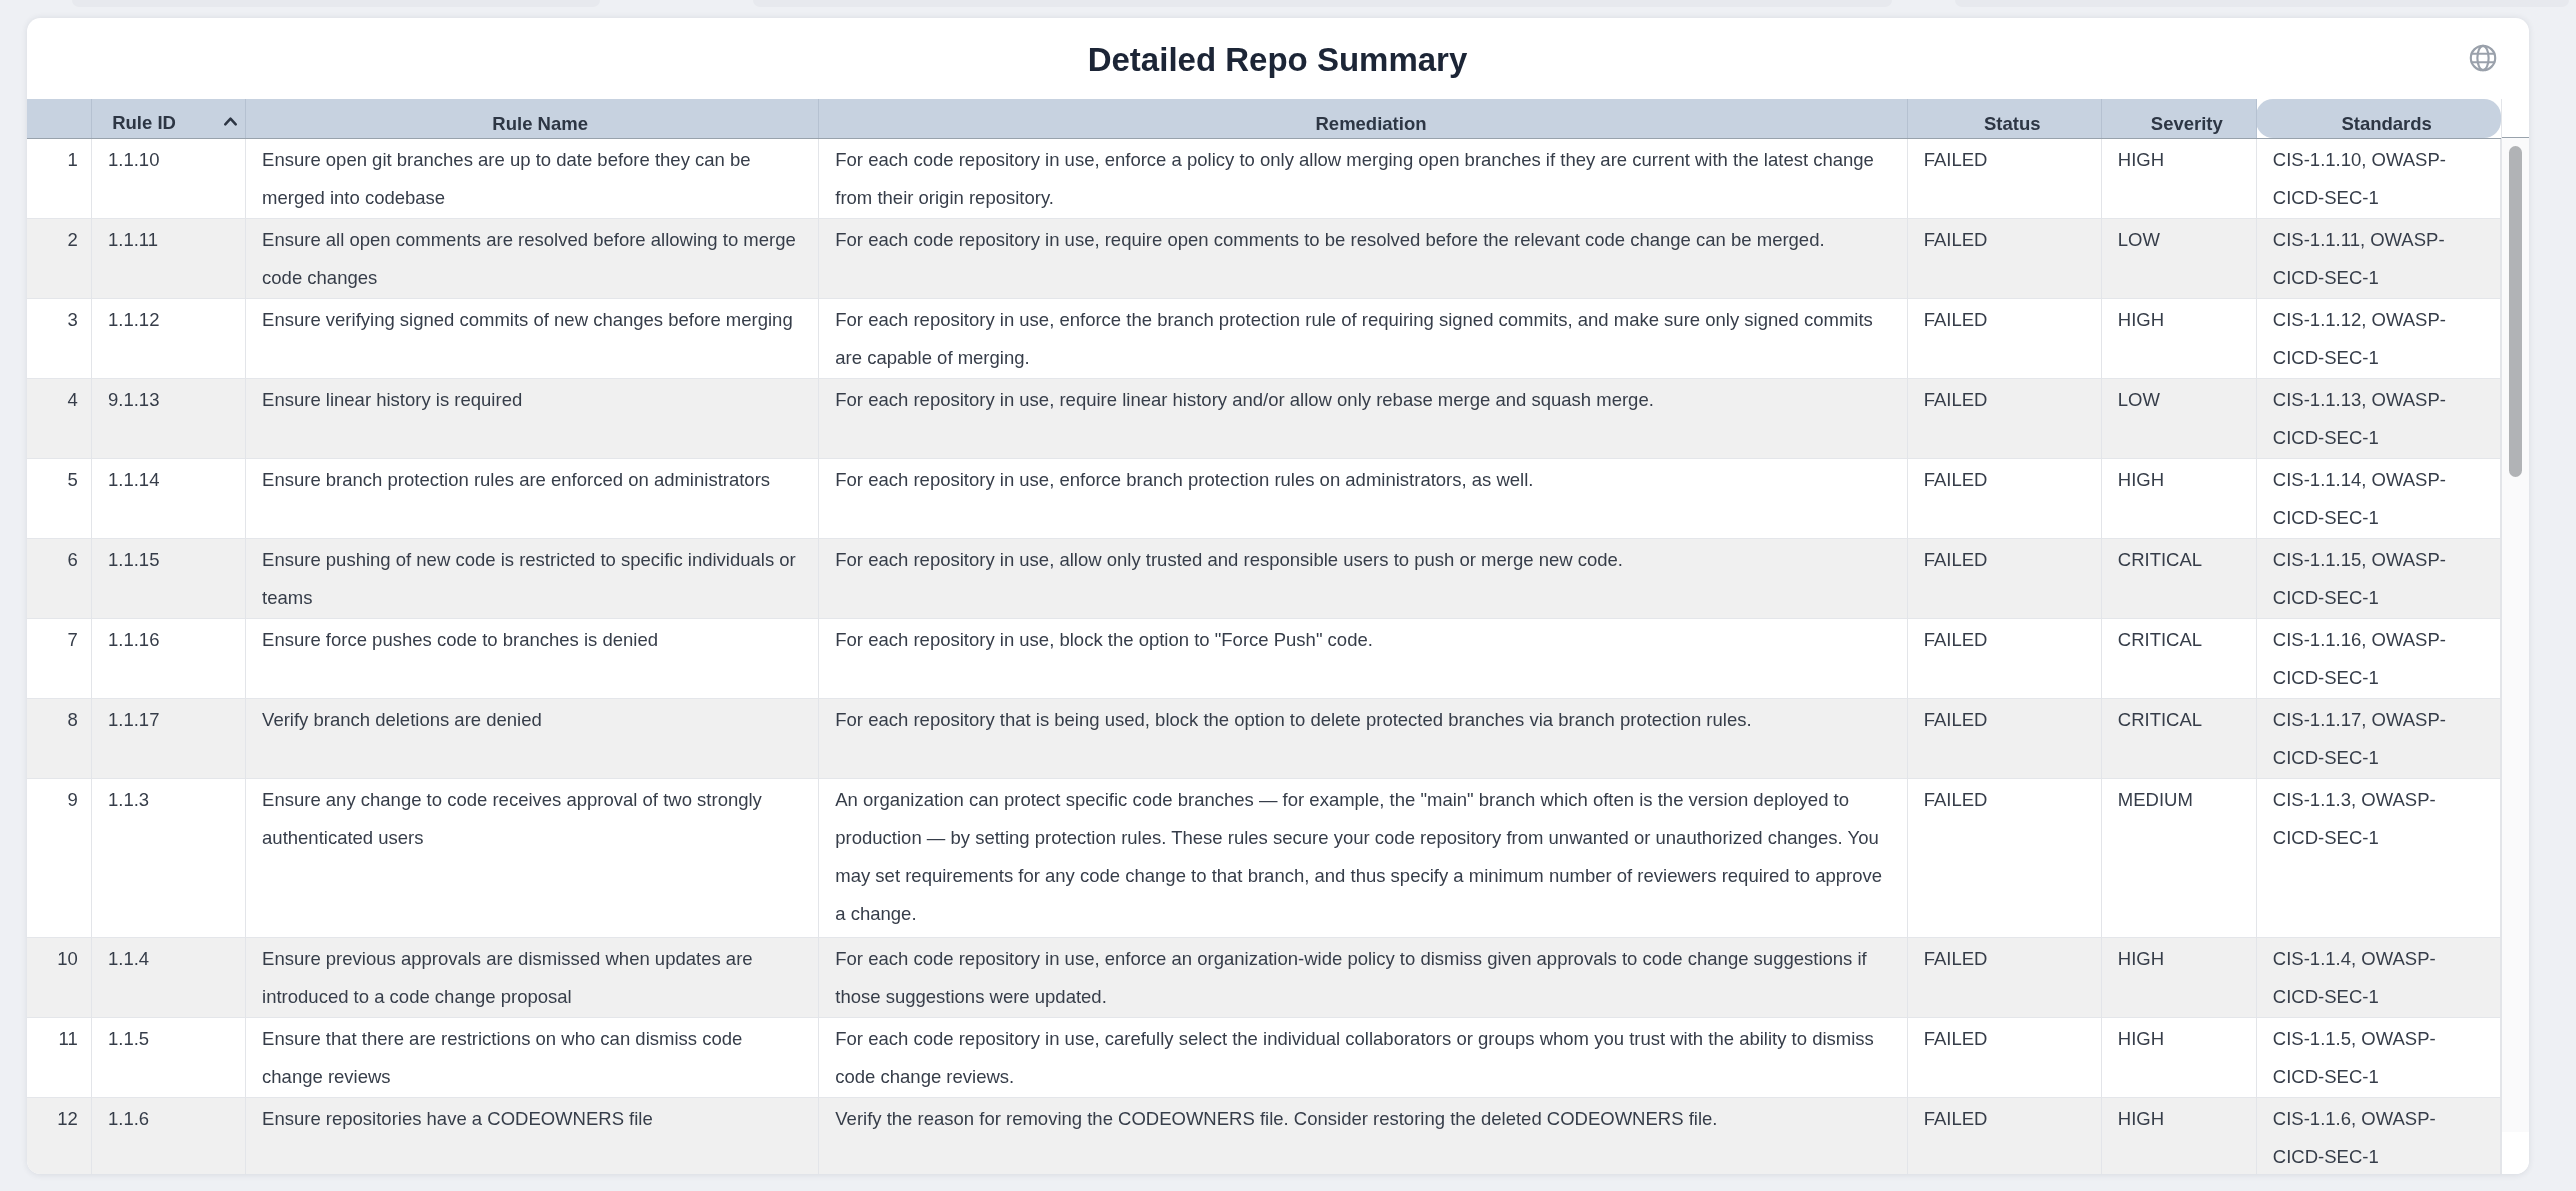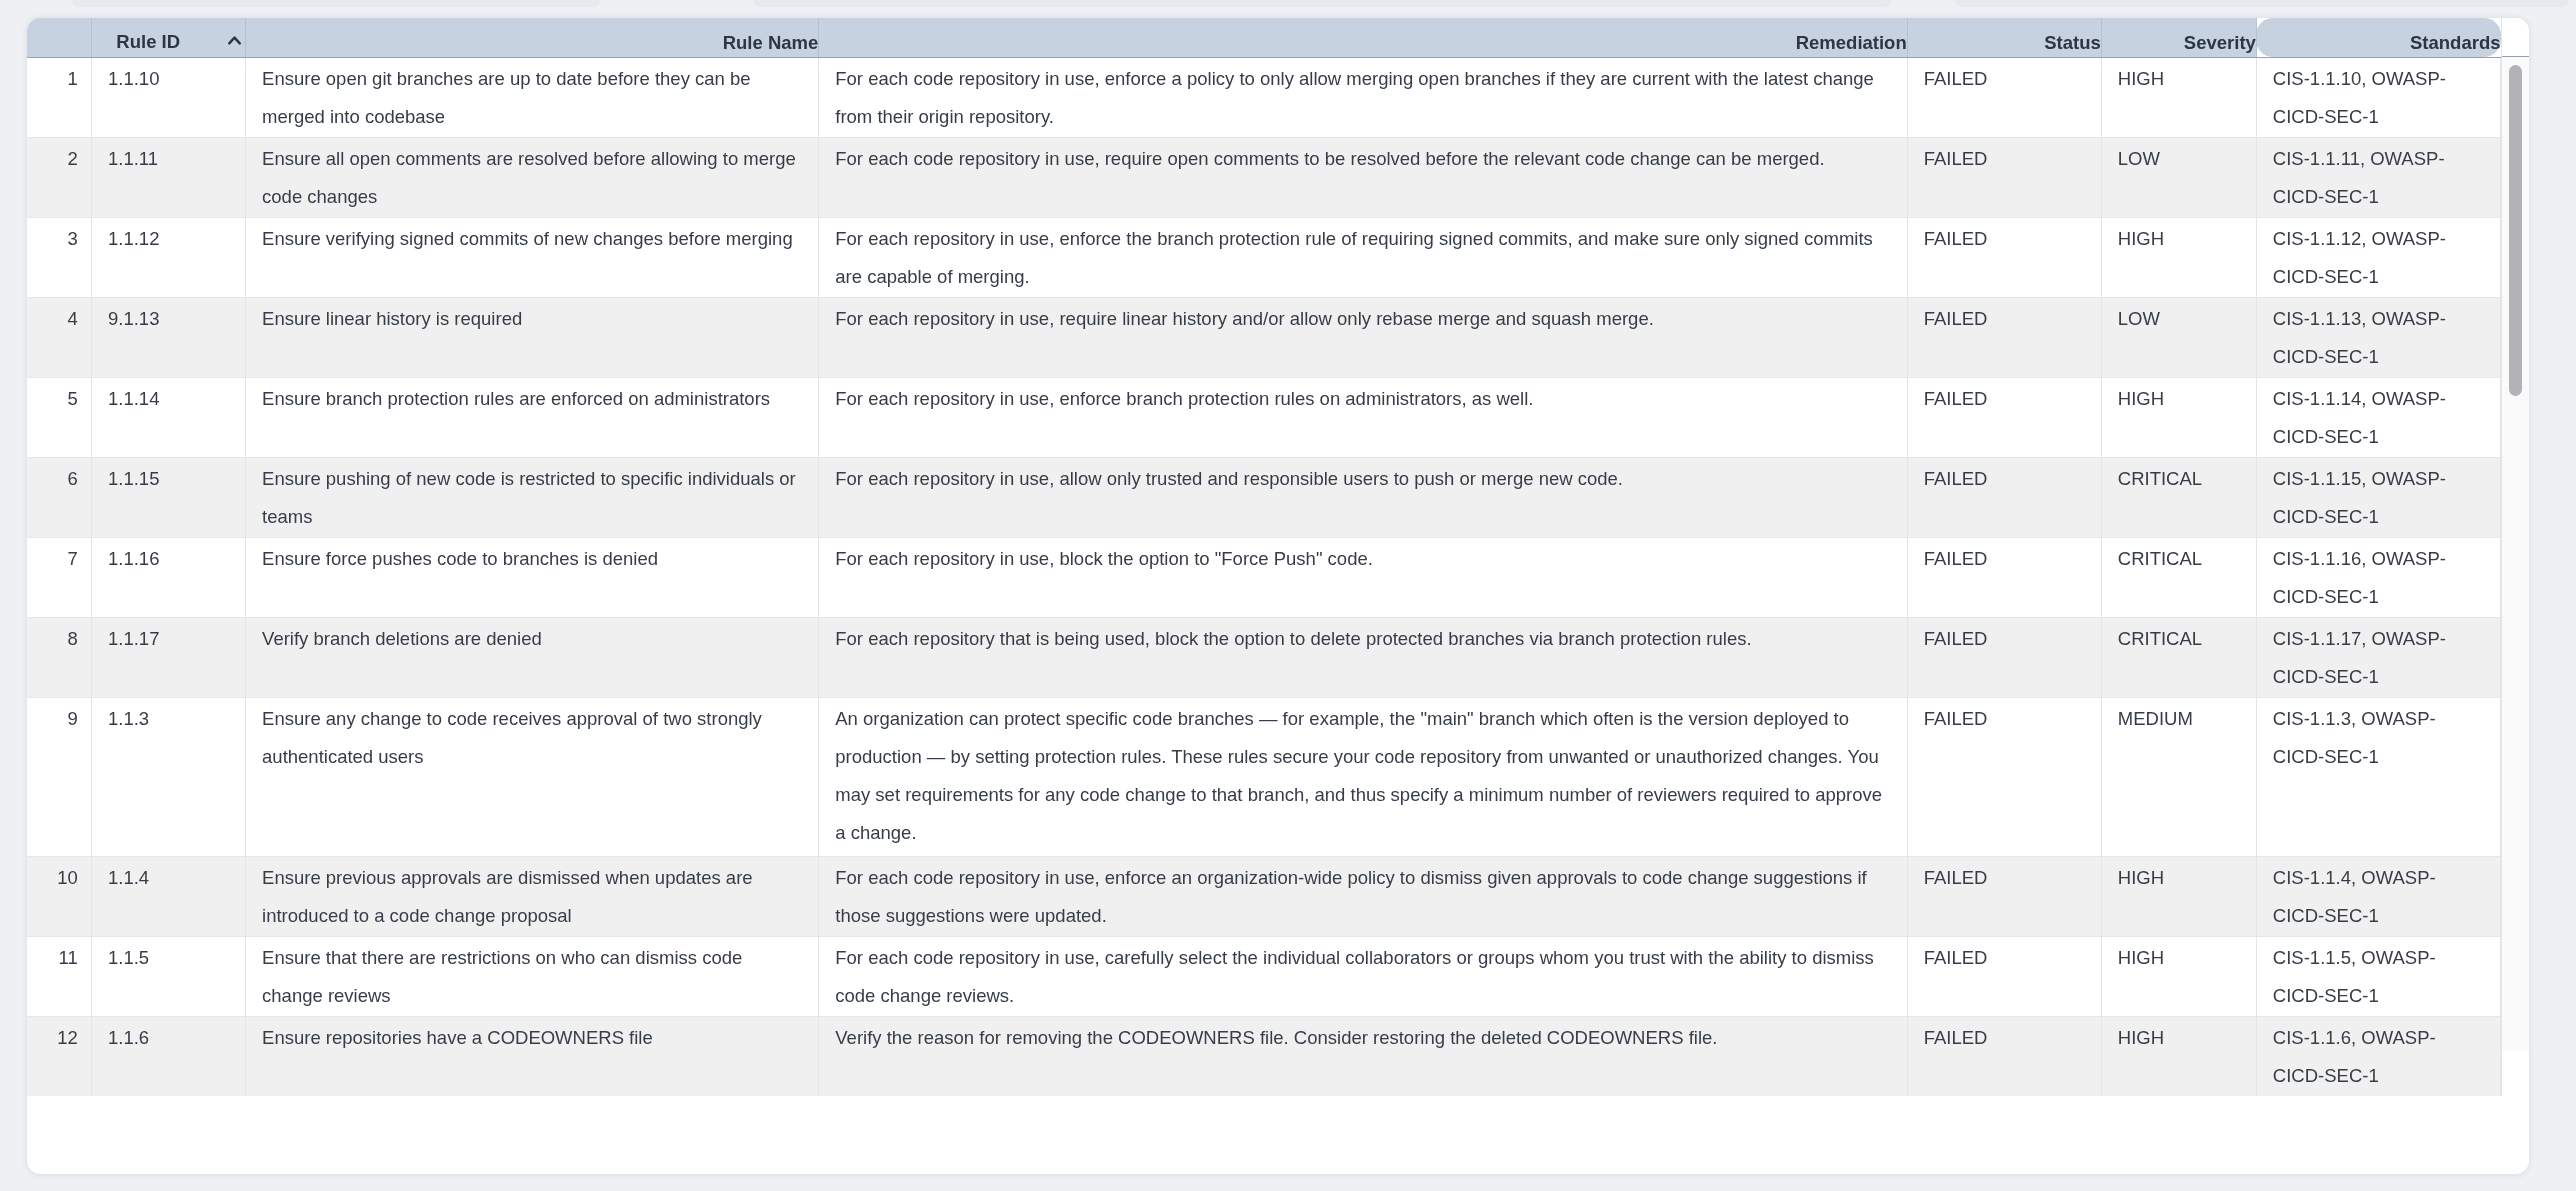--- a/index.html
+++ b/index.html
@@ -51,21 +51,21 @@
   col.c-rem  { width: 1088px; }
   col.c-stat { width: 194px; }
   col.c-sev  { width: 155px; }
   col.c-std  { width: 244px; }
 
   thead th {
     height: 39px;
     background: #c7d2e0;
     color: #2d3644;
     font-size: 18.5px; font-weight: bold;
-    text-align: right;
+    text-align: center;
     padding: 12px 0 0 16px;
     border-right: 0.9px solid #b5c1d1;
     border-bottom: 1.9px solid #98a2ac;
     white-space: nowrap;
     cursor: pointer;
   }
   thead th:first-child { border-right-color: #b5c1d1; }
   thead th:last-child  { border-right: none; border-radius: 17px; }
   thead th .sort-caret { margin-left: 44px; vertical-align: -2.8px; }
 
@@ -108,20 +108,31 @@
   }
 </style>
 </head>
 <body>
 
 <div class="sliver sliver-1"></div>
 <div class="sliver sliver-2"></div>
 <div class="sliver sliver-3"></div>
 
 <div class="card">
+  <div class="title-row">
+    <h1>Detailed Repo Summary</h1>
+    <button class="globe-btn" title="">
+      <svg width="30" height="30" viewBox="0 0 32 32" fill="none" stroke="#9aa1ab" stroke-width="2.3">
+        <circle cx="16" cy="16" r="13"></circle>
+        <ellipse cx="16" cy="16" rx="6" ry="13"></ellipse>
+        <line x1="3" y1="11.5" x2="29" y2="11.5"></line>
+        <line x1="3" y1="20.5" x2="29" y2="20.5"></line>
+      </svg>
+    </button>
+  </div>
 
   <div class="table-zone">
     <table>
       <colgroup>
         <col class="c-idx">
           <col class="c-id">
           <col class="c-name">
           <col class="c-rem">
         <col class="c-stat">
           <col class="c-sev">

